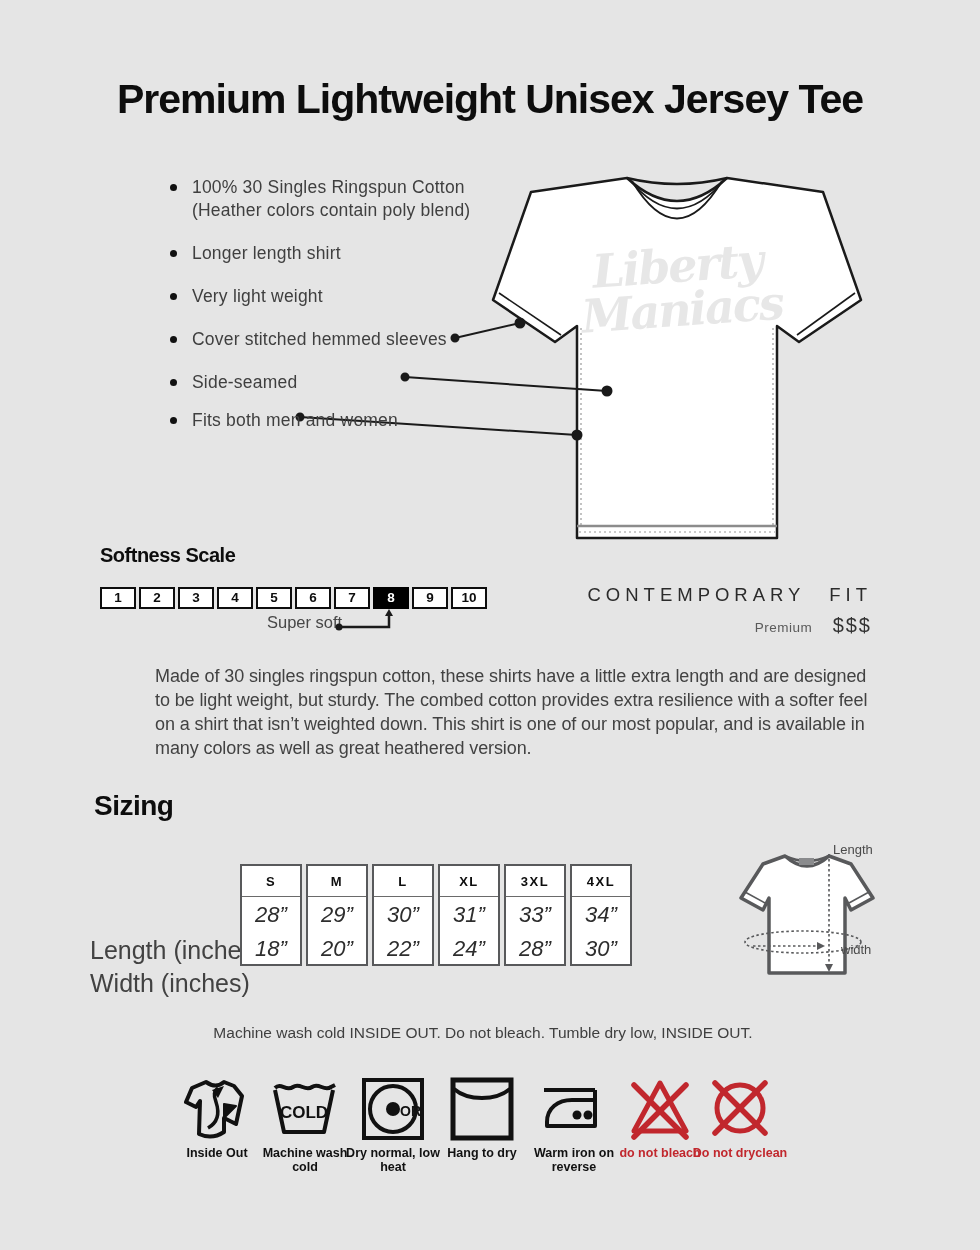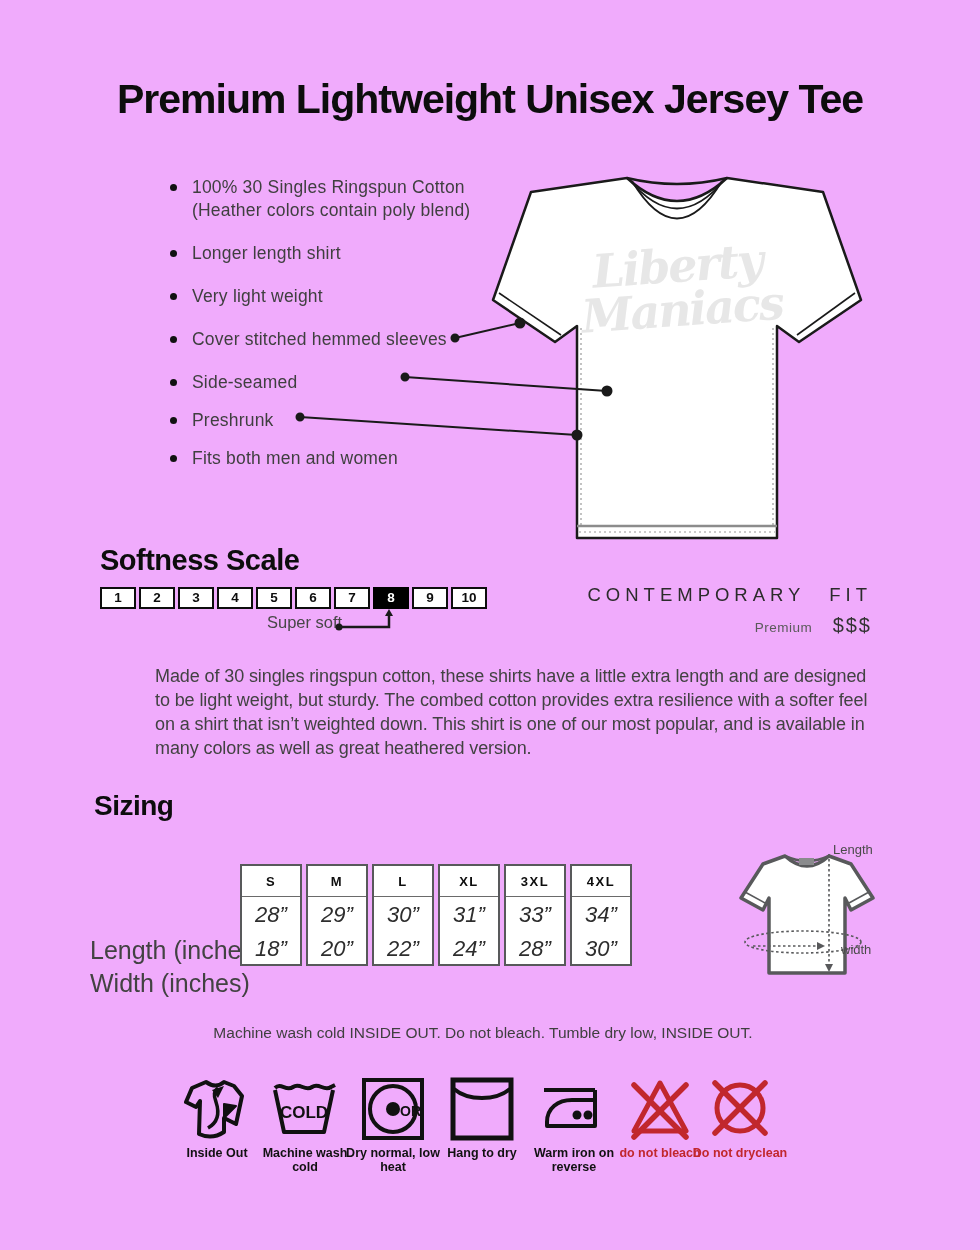--- a/index.html
+++ b/index.html
@@ -1,36 +1,36 @@
 <!DOCTYPE html>
 <html><head>
 <meta charset="utf-8">
 <style>
   * { margin:0; padding:0; box-sizing:border-box; }
   html,body { background:#fff; }
   body { font-family:"Liberation Sans", sans-serif; color:#3d3d3d; }
-  #page { position:relative; width:980px; height:1250px; background:#f0abfc; overflow:hidden; }
+  #page { position:relative; width:980px; height:1250px; background:#e5e5e5; overflow:hidden; }
 
   
   .page-title { position:absolute; top:76px; left:0; width:980px; text-align:center;
     font-size:41px; font-weight:bold; letter-spacing:-1px; color:#0d0d0d; }
 
   
   .features { position:absolute; left:170px; top:176px; width:330px; list-style:none; }
   .features li { position:relative; padding-left:22px; margin-bottom:20px;
     font-size:17.5px; line-height:23px; letter-spacing:.2px; color:#3f3f3f; }
   .features li:nth-child(n+5){ margin-bottom:15px; }
   .features li .dot { position:absolute; left:0; top:8px; width:7px; height:7px;
     border-radius:50%; background:#111; }
 
   
   .illus { position:absolute; left:150px; top:160px; width:750px; height:400px; }
 
   
-  .softness-heading { position:absolute; left:100px; top:544px; font-size:29px;
+  .softness-heading { position:absolute; left:100px; top:544px; font-size:20px;
     font-weight:bold; letter-spacing:-0.5px; color:#0d0d0d; }
   .scale { position:absolute; left:100px; top:587px; display:flex; gap:3px; }
   .scale .box { width:36px; height:22px; border:2.5px solid #0d0d0d; background:#fff;
     color:#0d0d0d; font-size:13.5px; font-weight:bold; text-align:center; line-height:17px; }
   .scale .box.active { background:#000; border-color:#000; color:#fff; }
   .super-soft { position:absolute; left:267px; top:613px; font-size:16.5px; color:#474747; }
   .super-soft-arrow { position:absolute; left:334px; top:608px; }
 
   
   .fit-block { position:absolute; right:108px; top:584px; text-align:right; }
@@ -112,21 +112,20 @@
         <circle cx="427" cy="275" r="4.5"></circle>
     </g>
   </svg>
 
   <ul class="features">
     <li><span class="dot"></span><span>100% 30 Singles Ringspun Cotton (Heather colors contain poly blend)</span></li>
     <li><span class="dot"></span><span>Longer length shirt</span></li>
     <li><span class="dot"></span><span>Very light weight</span></li>
     <li><span class="dot"></span><span>Cover stitched hemmed sleeves</span></li>
     <li><span class="dot"></span><span>Side-seamed</span></li>
-    <li><span class="dot"></span><span>Preshrunk</span></li>
     <li><span class="dot"></span><span>Fits both men and women</span></li>
   </ul>
 
   <div class="softness-heading">Softness Scale</div>
   <div class="scale">
     <div class="box">1</div>
     <div class="box">2</div>
     <div class="box">3</div>
     <div class="box">4</div>
     <div class="box">5</div>

